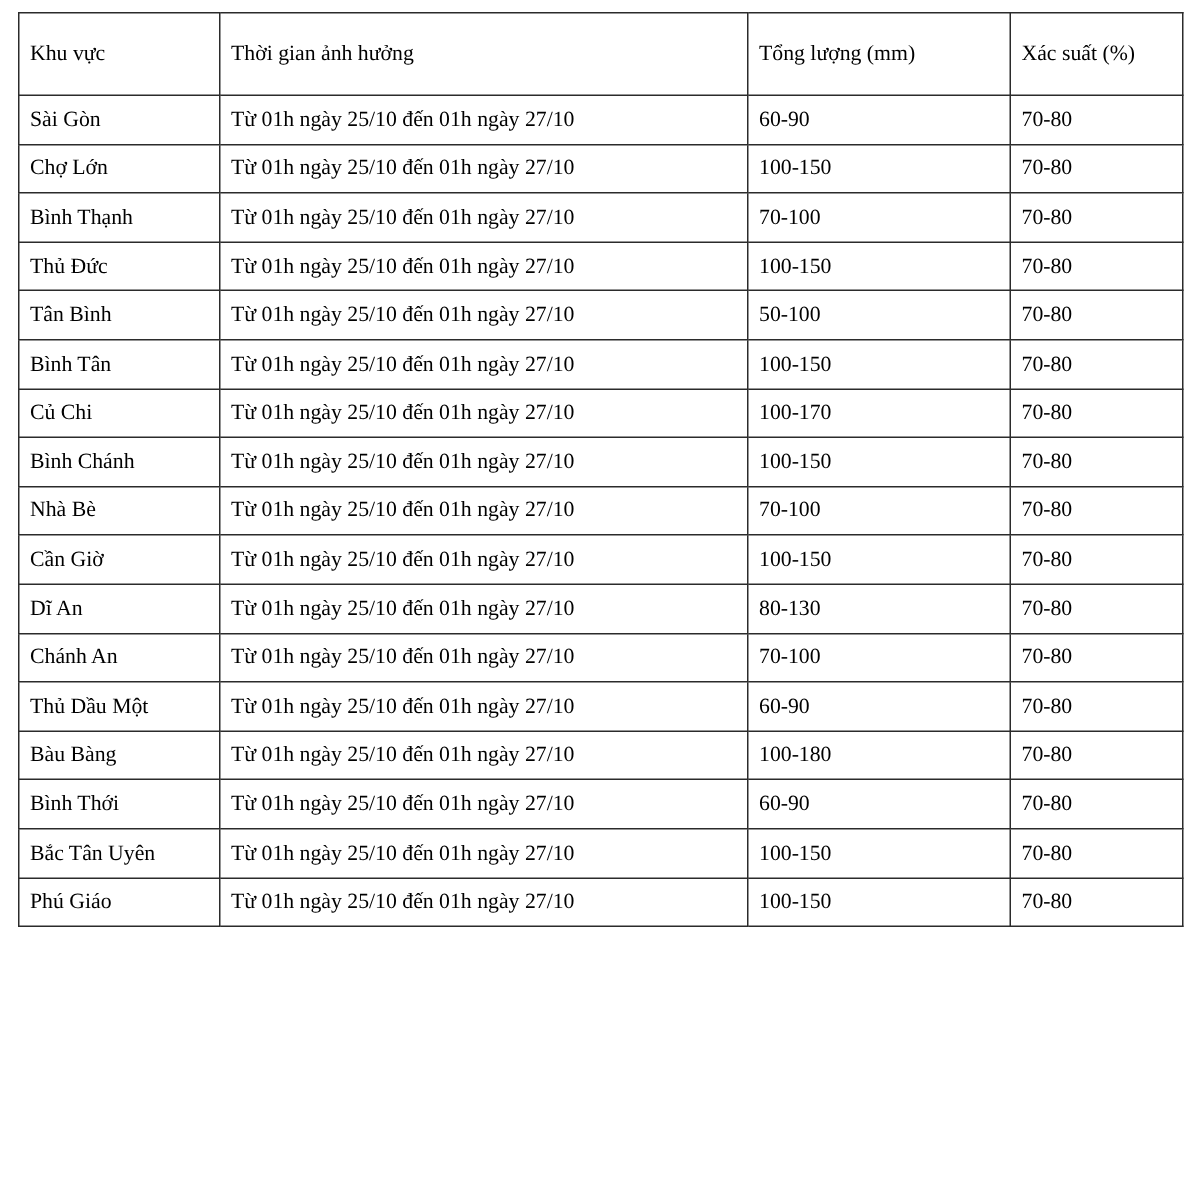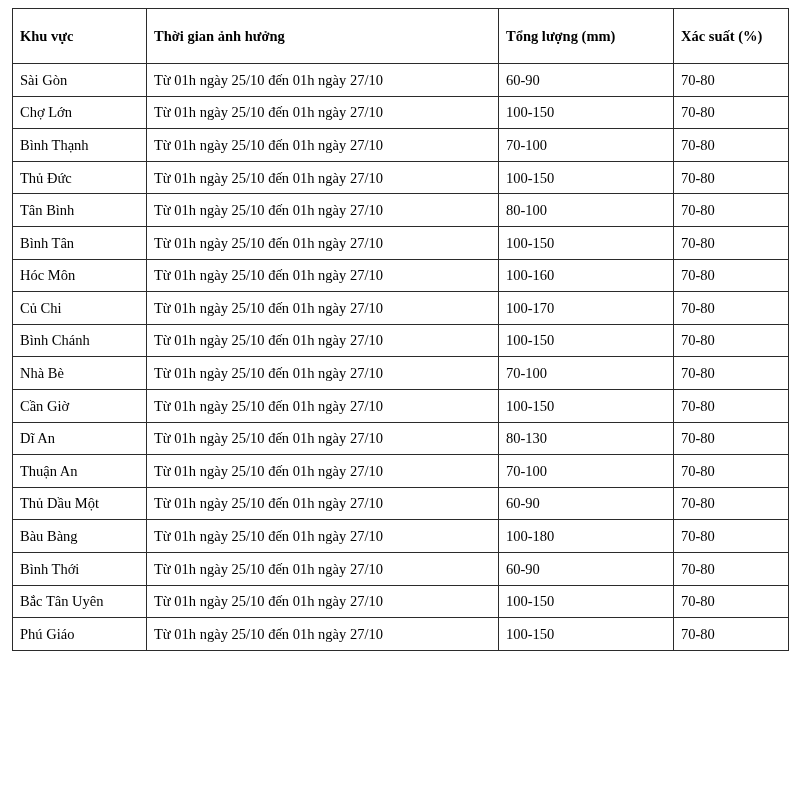--- a/index.html
+++ b/index.html
@@ -32,21 +32,21 @@
     padding: 4px 7px;
     font-size: 14.5px;
     line-height: 1.25;
     text-align: left;
     vertical-align: middle;
     font-family: "Liberation Serif", serif;
     white-space: nowrap;
     overflow: hidden;
   }
   table.rain-table thead th {
-    font-weight: bold;
+    font-weight: normal;
     height: 46px;
   }
   table.rain-table tbody td {
     height: 23.6px;
     font-weight: normal;
   }
   col.c-area   { width: 134px; }
   col.c-time   { width: 352px; }
   col.c-total  { width: 175px; }
   col.c-prob   { width: 115px; }
@@ -91,33 +91,27 @@
         </tr>
         <tr>
           <td>Thủ Đức</td>
           <td>Từ 01h ngày 25/10 đến 01h ngày 27/10</td>
           <td>100-150</td>
           <td>70-80</td>
         </tr>
         <tr>
           <td>Tân Bình</td>
           <td>Từ 01h ngày 25/10 đến 01h ngày 27/10</td>
-          <td>80-100</td>
+          <td>50-100</td>
           <td>70-80</td>
         </tr>
         <tr>
           <td>Bình Tân</td>
           <td>Từ 01h ngày 25/10 đến 01h ngày 27/10</td>
           <td>100-150</td>
-          <td>70-80</td>
-        </tr>
-        <tr>
-          <td>Hóc Môn</td>
-          <td>Từ 01h ngày 25/10 đến 01h ngày 27/10</td>
-          <td>100-160</td>
           <td>70-80</td>
         </tr>
         <tr>
           <td>Củ Chi</td>
           <td>Từ 01h ngày 25/10 đến 01h ngày 27/10</td>
           <td>100-170</td>
           <td>70-80</td>
         </tr>
         <tr>
           <td>Bình Chánh</td>
@@ -137,21 +131,21 @@
           <td>100-150</td>
           <td>70-80</td>
         </tr>
         <tr>
           <td>Dĩ An</td>
           <td>Từ 01h ngày 25/10 đến 01h ngày 27/10</td>
           <td>80-130</td>
           <td>70-80</td>
         </tr>
         <tr>
-          <td>Thuận An</td>
+          <td>Chánh An</td>
           <td>Từ 01h ngày 25/10 đến 01h ngày 27/10</td>
           <td>70-100</td>
           <td>70-80</td>
         </tr>
         <tr>
           <td>Thủ Dầu Một</td>
           <td>Từ 01h ngày 25/10 đến 01h ngày 27/10</td>
           <td>60-90</td>
           <td>70-80</td>
         </tr>

